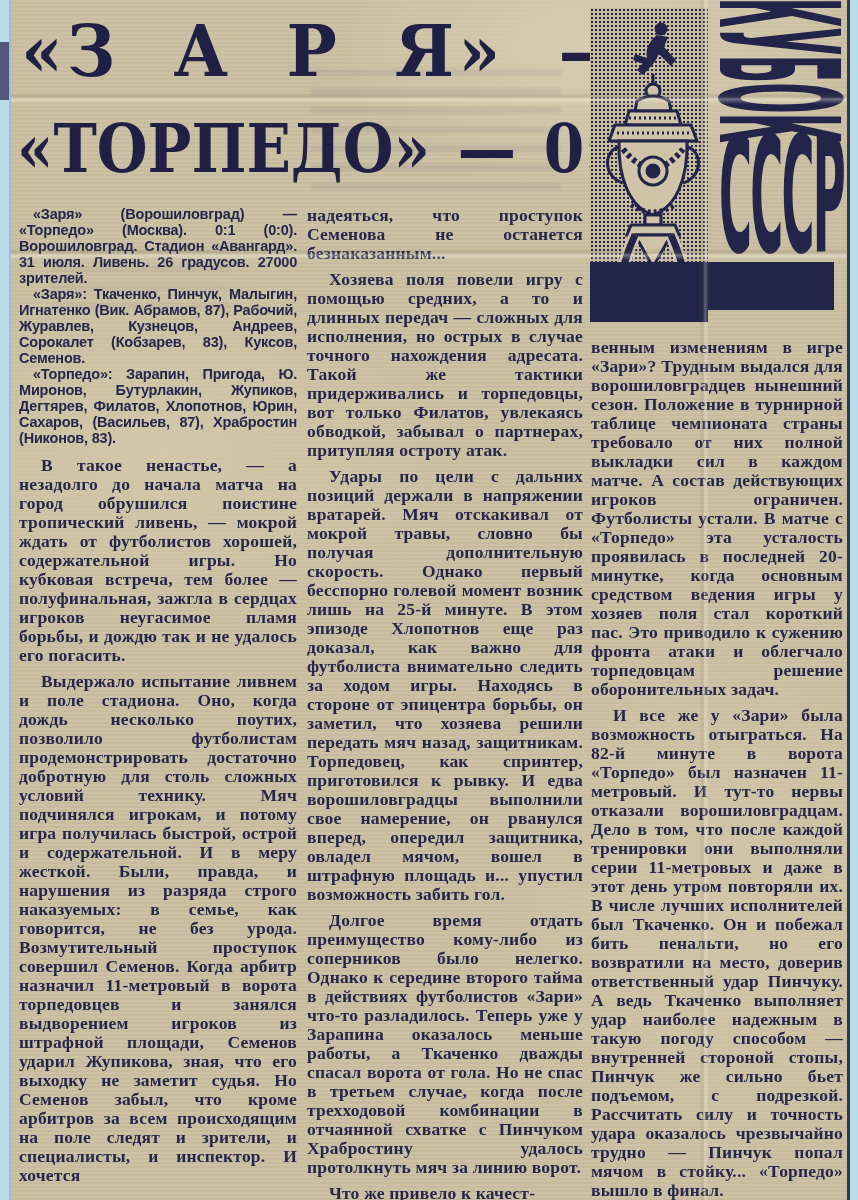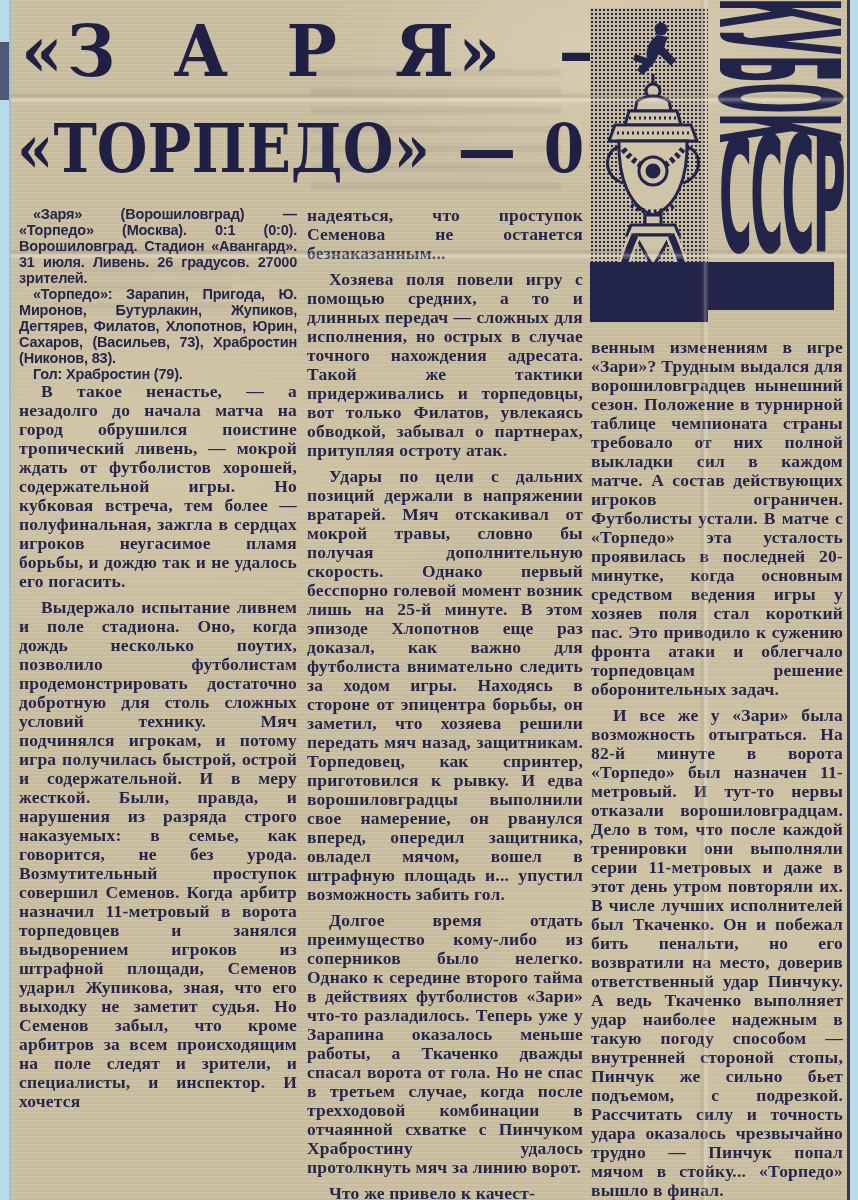--- a/index.html
+++ b/index.html
@@ -57,21 +57,21 @@
   .col1{left:8px;top:206px;width:278px;height:994px;}
   .col2{left:296px;top:206px;width:276px;height:994px;}
   .col3{left:580px;top:338px;width:252px;height:862px;}
   .lead p{font-family:"Liberation Sans",sans-serif;font-weight:700;
     font-size:14.5px;line-height:16px;text-align:justify;text-indent:14px;
     margin:0;letter-spacing:-0.2px;}
   .bodytxt p{font-family:"Liberation Serif",serif;font-weight:700;
     font-size:17.5px;line-height:19px;text-align:justify;text-indent:22px;
     margin:0 0 7px 0;letter-spacing:0.2px;}
   .bodytxt p.noindent{text-indent:0;}
-  .lead{}
+  .lead{margin-bottom:10px;}
 </style>
 </head>
 <body>
 
 <div class="clipping">
 
   <div class="headline-line hl1">«З А Р Я» —</div>
   <div class="headline-line hl2">«ТОРПЕДО» — 0:1</div>
 
   <div class="logo">
@@ -126,22 +126,22 @@
       <span class="kubok">КУБОК</span>
     </div>
     <div class="cccp-wrap">
       <span class="cccp">СССР</span>
     </div>
   </div>
 
   <div class="col col1">
     <div class="lead">
       <p>«Заря» (Ворошиловград) — «Торпедо» (Москва). 0:1 (0:0). Ворошиловград. Стадион «Авангард». 31 июля. Ливень. 26 градусов. 27000 зрителей.</p>
-      <p>«Торпедо»: Зарапин, Пригода, Ю. Миронов, Бутурлакин, Жупиков, Дегтярев, Филатов, Хлопотнов, Юрин, Сахаров, (Васильев, 73), Храбростин (Никонов, 83).</p>
-      <p>Гол: Храбростин (79).</p>
+      <p>«Заря»: Ткаченко, Пинчук, Малыгин, Игнатенко (Вик. Абрамов, 87), Рабочий, Журавлев, Кузнецов, Андреев, Сорокалет (Кобзарев, 83), Куксов, Семенов.</p>
+      <p>«Торпедо»: Зарапин, Пригода, Ю. Миронов, Бутурлакин, Жупиков, Дегтярев, Филатов, Хлопотнов, Юрин, Сахаров, (Васильев, 87), Храбростин (Никонов, 83).</p>
     </div>
     <div class="bodytxt">
       <p>В такое ненастье, — а незадолго до начала матча на город обрушился поистине тропический ливень, — мокрой ждать от футболистов хорошей, содержательной игры. Но кубковая встреча, тем более — полуфинальная, зажгла в сердцах игроков неугасимое пламя борьбы, и дождю так и не удалось его погасить.</p>
       <p>Выдержало испытание ливнем и поле стадиона. Оно, когда дождь несколько поутих, позволило футболистам продемонстрировать достаточно добротную для столь сложных условий технику. Мяч подчинялся игрокам, и потому игра получилась быстрой, острой и содержательной. И в меру жесткой. Были, правда, и нарушения из разряда строго наказуемых: в семье, как говорится, не без урода. Возмутительный проступок совершил Семенов. Когда арбитр назначил 11-метровый в ворота торпедовцев и занялся выдворением игроков из штрафной площади, Семенов ударил Жупикова, зная, что его выходку не заметит судья. Но Семенов забыл, что кроме арбитров за всем происходящим на поле следят и зрители, и специалисты, и инспектор. И хочется</p>
     </div>
   </div>
 
   <div class="col col2">
     <div class="bodytxt">
       <p class="noindent">надеяться, что проступок Семенова не останется безнаказанным...</p>

